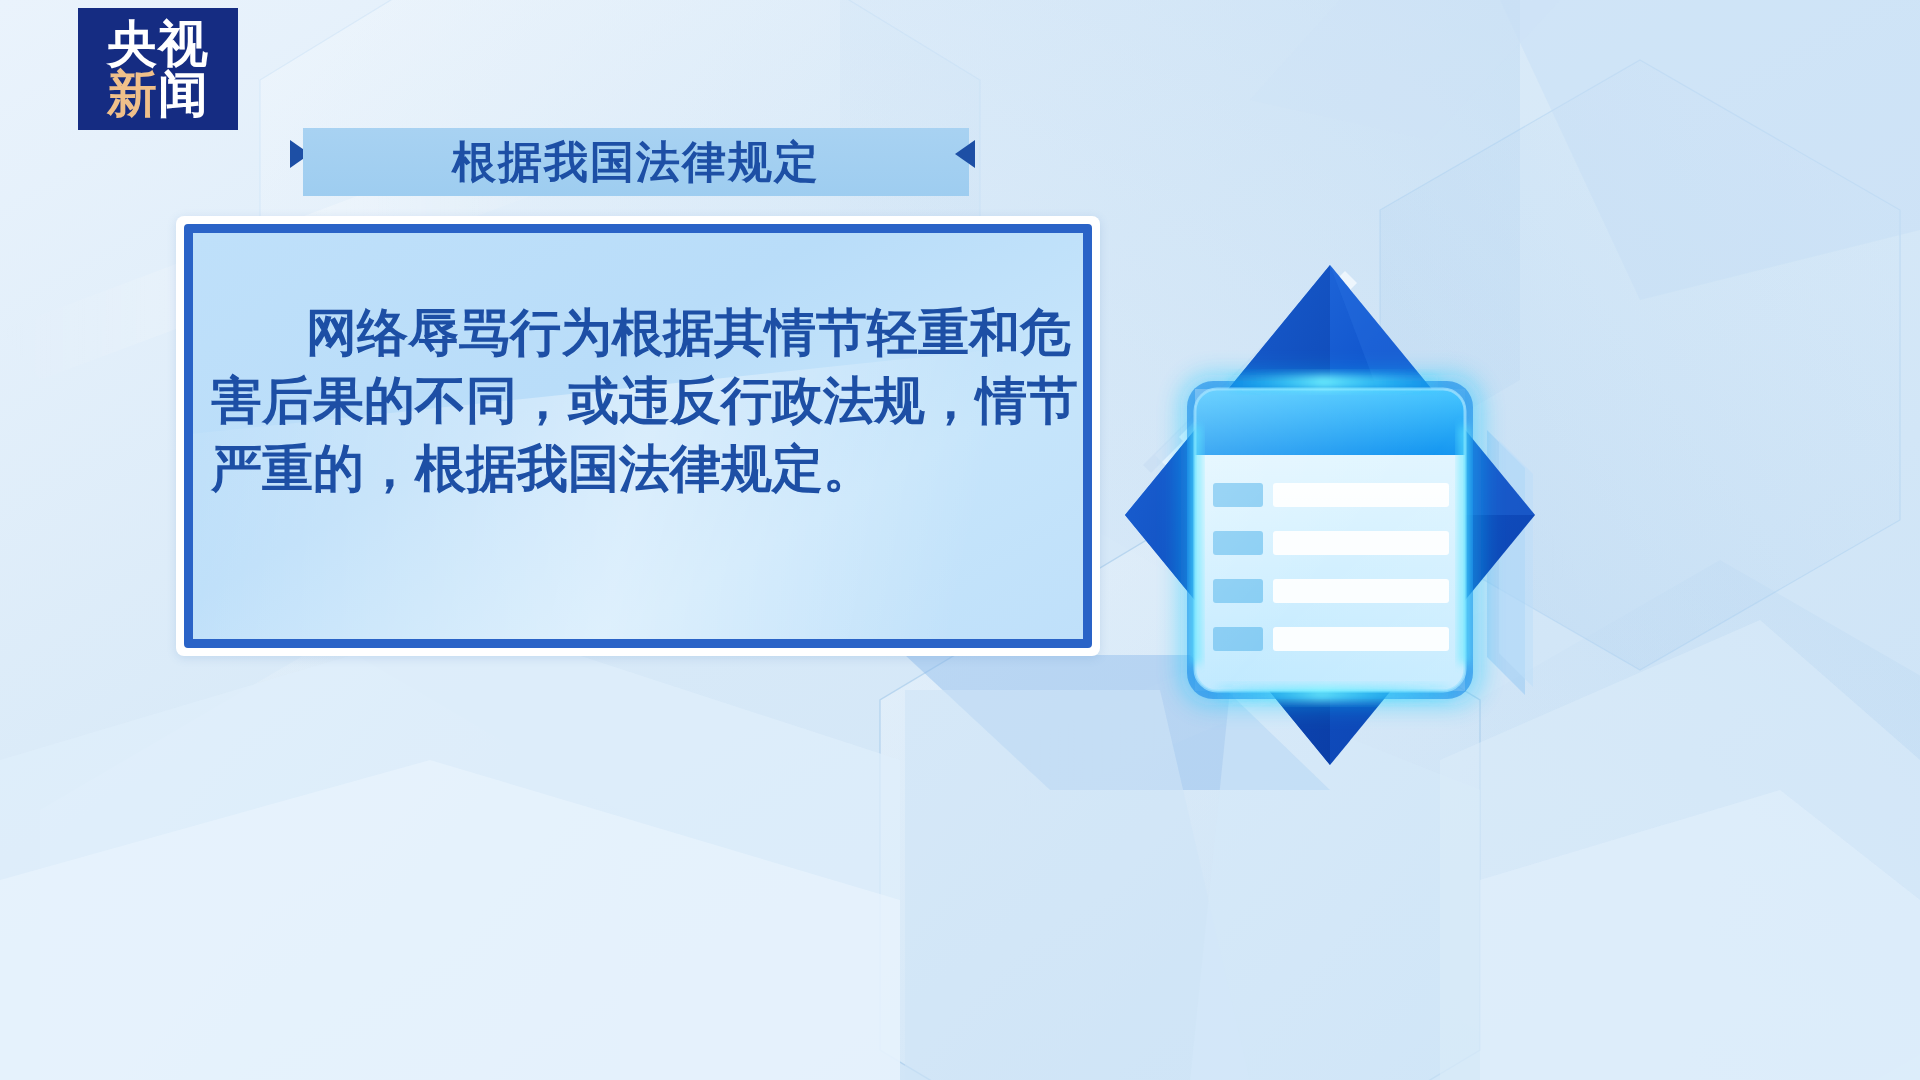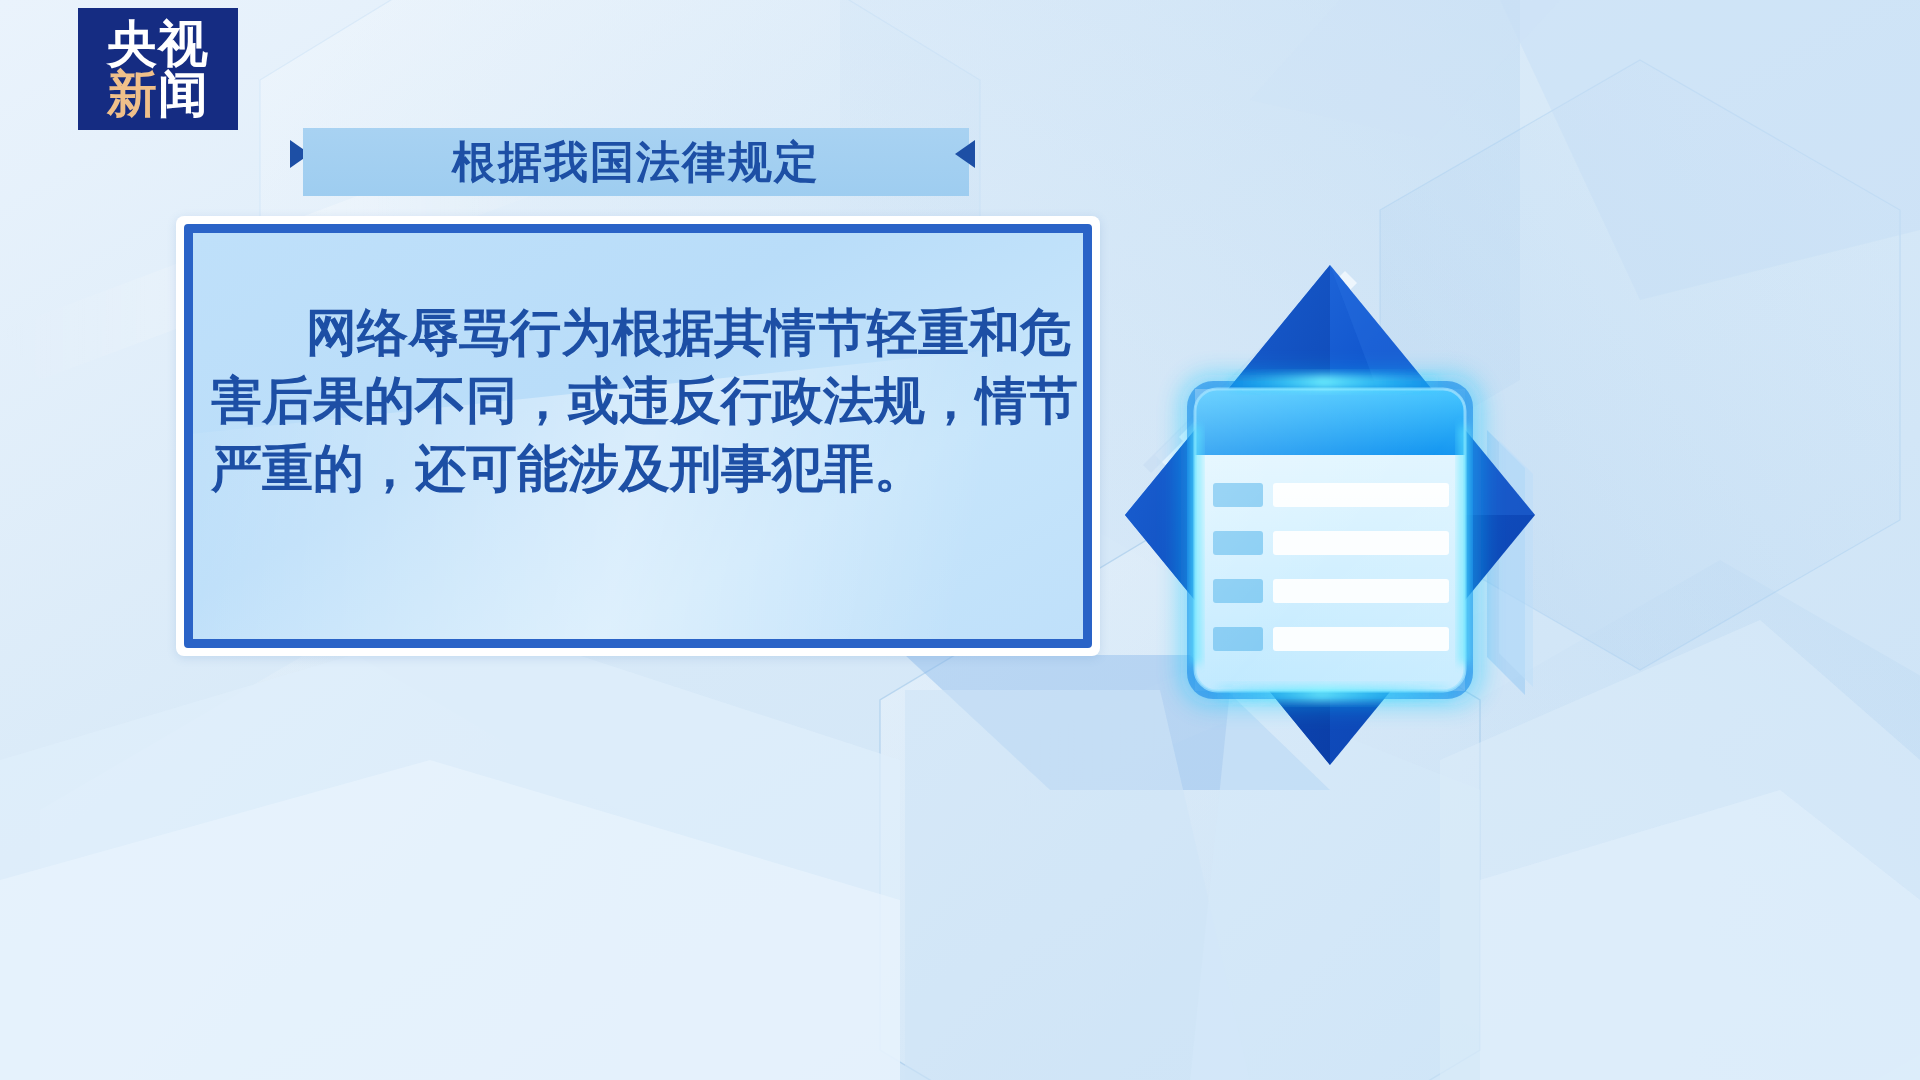--- a/index.html
+++ b/index.html
@@ -199,21 +199,21 @@
 
   <div class="tri tri-left"></div>
   <div class="title-banner">
     <div class="title-text">根据我国法律规定</div>
   </div>
   <div class="tri tri-right"></div>
 
   <div class="card-outer">
     <div class="card-inner">
       <div class="card-sheen"></div>
-      <div class="body-text">网络辱骂行为根据其情节轻重和危害后果的不同，或违反行政法规，情节严重的，还可能涉及刑事犯罪。</div>
+      <div class="body-text">网络辱骂行为根据其情节轻重和危害后果的不同，或违反行政法规，情节严重的，根据我国法律规定。</div>
     </div>
   </div>
 
   <div class="emblem">
     <svg width="470" height="590" viewBox="0 0 470 590" xmlns="http://www.w3.org/2000/svg">
       <defs>
         <linearGradient id="dmd" x1="0" y1="0" x2="1" y2="1">
           <stop offset="0%" stop-color="#2f7ae8"></stop>
           <stop offset="38%" stop-color="#1358cf"></stop>
           <stop offset="100%" stop-color="#0b3ea8"></stop>

